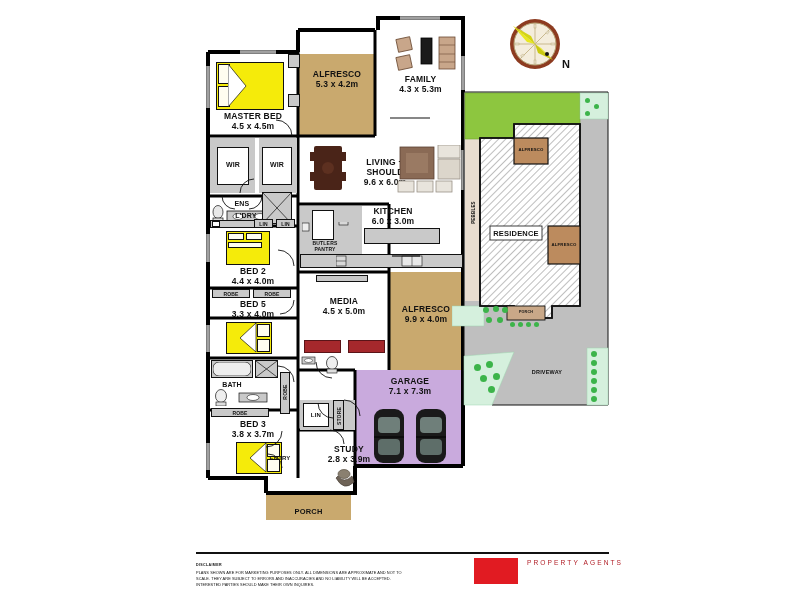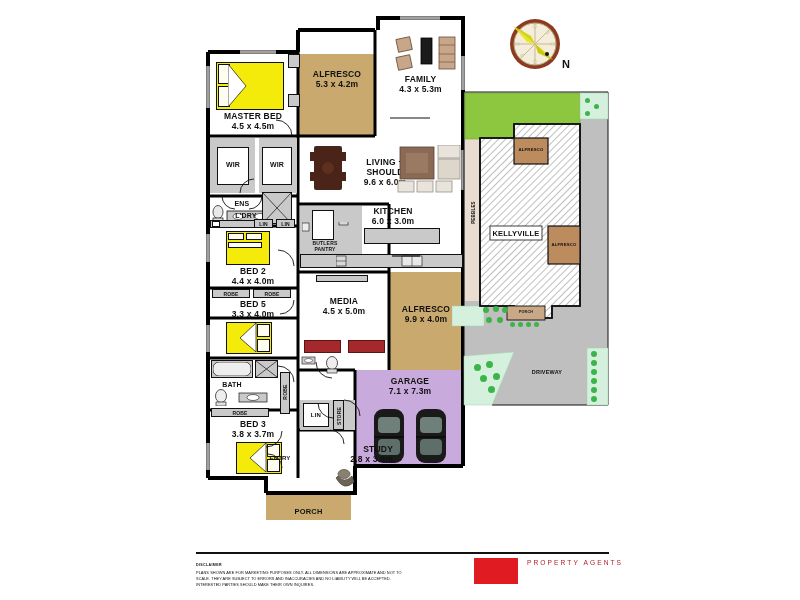--- a/index.html
+++ b/index.html
@@ -341,21 +341,21 @@
         <line x1="2" y1="30" x2="32" y2="30" stroke="#000" stroke-width="1"></line>
       </g>
       <g>
         <rect x="44" y="2" width="30" height="54" rx="9" fill="#1a1a1a"></rect>
         <rect x="48" y="10" width="22" height="16" rx="4" fill="#6f7f7a"></rect>
         <rect x="48" y="32" width="22" height="16" rx="4" fill="#5e6e69"></rect>
         <line x1="44" y1="30" x2="74" y2="30" stroke="#000" stroke-width="1"></line>
       </g>
     </svg>
 
-    <div class="rmlabel" style="left:305px; top:445px; width:88px;text-align:right;">
+    <div class="rmlabel" style="left:305px; top:445px; width:88px;">
       <span class="n">STUDY</span>
       <span class="d">2.8 x 3.9m</span>
     </div>
     <svg class="abs" style="left:332px;top:466px;" width="26" height="26">
       <ellipse cx="12" cy="8" rx="6" ry="4.5" fill="#8a8070" stroke="#5a5245" stroke-width=".7"></ellipse>
       <path d="M4,12 Q12,26 22,16 L20,10 Q12,18 6,10 Z" fill="#6e6357" stroke="#4a4239" stroke-width=".7"></path>
     </svg>
     <div class="tiny" style="left:258px; top:455px; width:44px; font-size:6px;">ENTRY</div>
 
     <div class="tiny" style="left:266px; top:507px; width:85px; font-size:7.5px;">PORCH</div>
@@ -438,21 +438,21 @@
       <rect x="62" y="52" width="34" height="26" fill="#bc8b5e" stroke="#111" stroke-width="1.2"></rect>
 
       <rect x="96" y="140" width="32" height="38" fill="#bc8b5e" stroke="#111" stroke-width="1.2"></rect>
 
       <rect x="55" y="220" width="38" height="14" fill="#c9a888" stroke="#111" stroke-width=".9"></rect>
 
       <rect x="38" y="140" width="52" height="14" fill="#fff" stroke="#111" stroke-width=".8"></rect>
     </svg>
 
     
-    <div class="tiny" style="left:38px; top:143px; width:52px; font-size:7.5px;">KELLYVILLE</div>
+    <div class="tiny" style="left:38px; top:143px; width:52px; font-size:7.5px;">RESIDENCE</div>
     <div class="tiny" style="left:62px; top:61px; width:34px; font-size:4.3px;">ALFRESCO</div>
     <div class="tiny" style="left:96px; top:156px; width:32px; font-size:4.3px;">ALFRESCO</div>
     <div class="tiny" style="left:3px; top:124px; width:36px; font-size:4.5px; transform:rotate(-90deg);">PEBBLES</div>
     <div class="tiny" style="left:55px; top:224px; width:38px; font-size:3.6px;">PORCH</div>
     <div class="tiny" style="left:60px; top:283px; width:70px; font-size:5.5px;">DRIVEWAY</div>
 
     
     <div class="tree" style="left:133px;top:12px;width:5px;height:5px;"></div>
     <div class="tree" style="left:142px;top:18px;width:5px;height:5px;"></div>
     <div class="tree" style="left:133px;top:25px;width:5px;height:5px;"></div>

